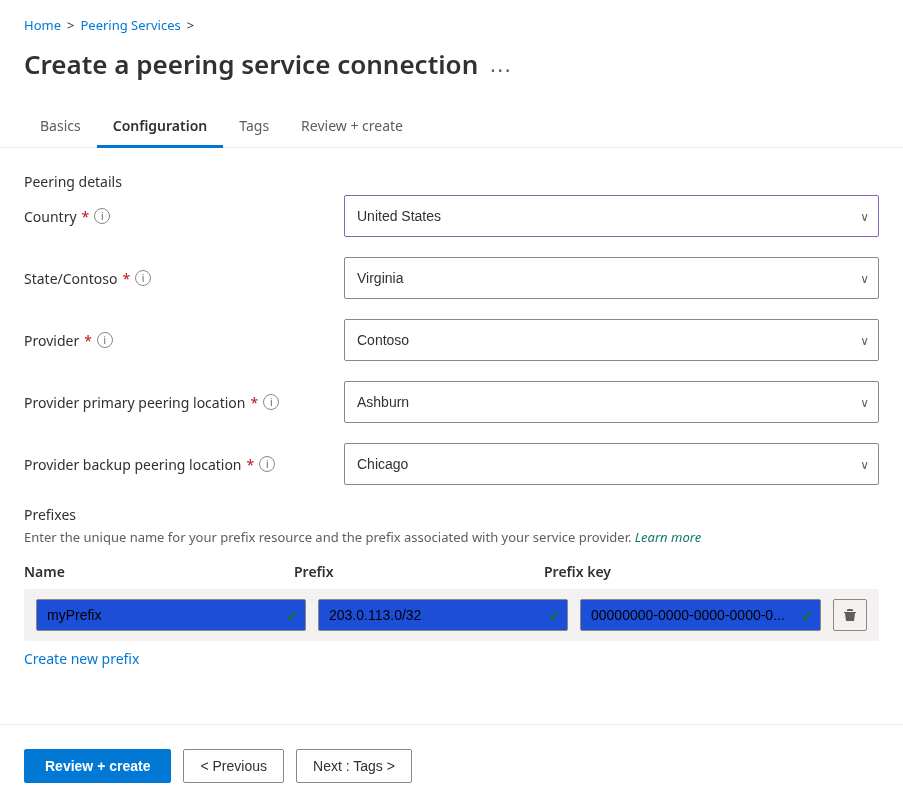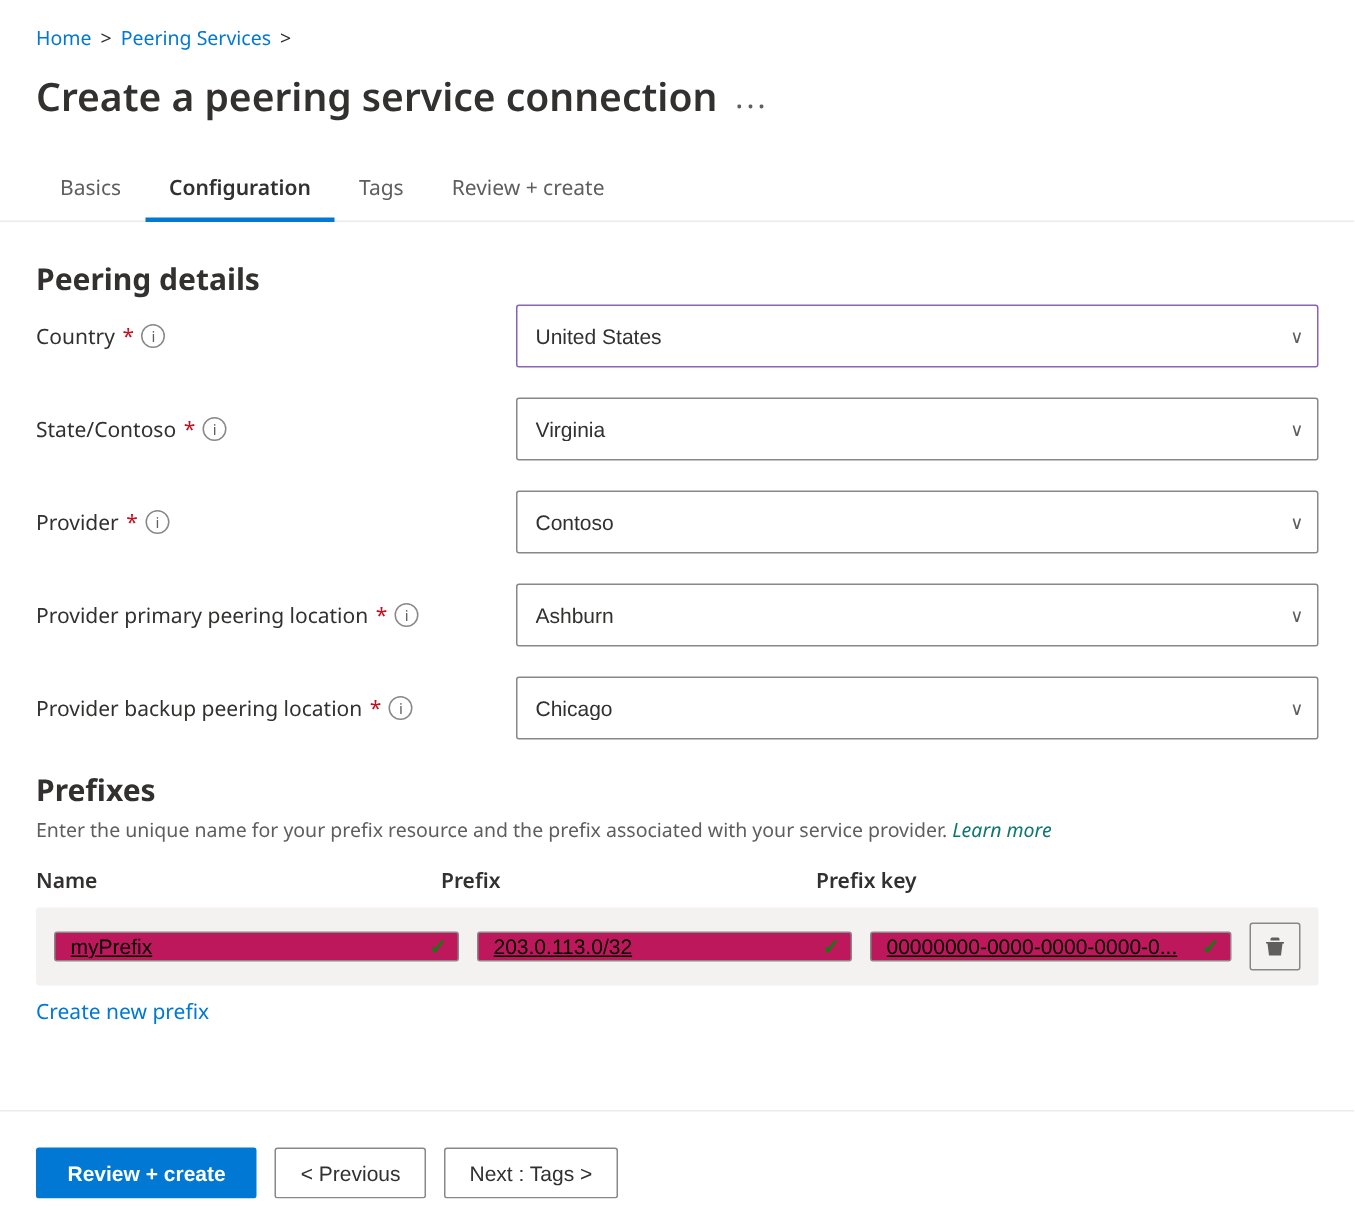--- a/index.html
+++ b/index.html
@@ -61,22 +61,22 @@
       color: #323130;
       font-weight: 600;
       border-bottom: 3px solid #0078d4;
     }
 
     .content {
       padding: 24px 24px;
     }
 
     .section-title {
-      font-size: 20px;
-      font-weight: 700;
+      font-size: 14px;
+      font-weight: 400;
       color: #323130;
       margin-bottom: 4px;
     }
     .section-desc {
       font-size: 13px;
       color: #605e5c;
       margin-bottom: 24px;
     }
 
     .form-row {
@@ -183,23 +183,22 @@
     .prefix-input-wrap.col-name { width: 270px; }
     .prefix-input-wrap.col-prefix { width: 250px; }
     .prefix-input-wrap.col-key { flex: 1; }
 
     .prefix-input {
       width: 100%;
       padding: 5px 32px 5px 10px;
       border: 1px solid #8a8886;
       border-radius: 2px;
       font-size: 14px;
-      background: #be185d;
-      height: 20px;
-      text-decoration: underline;
+      background: #1d4ed8;
+      height: 32px;
     }
 
     .check-icon {
       position: absolute;
       right: 8px;
       color: #107c10;
       font-size: 14px;
     }
 
     .delete-btn {

